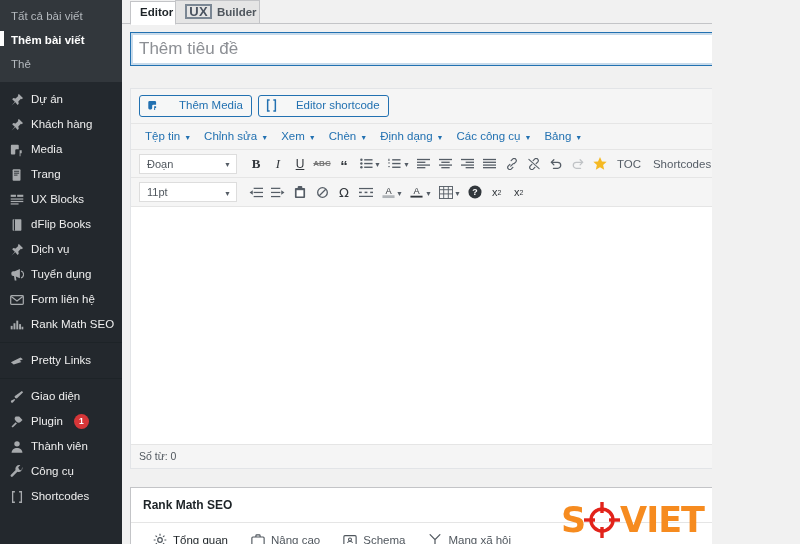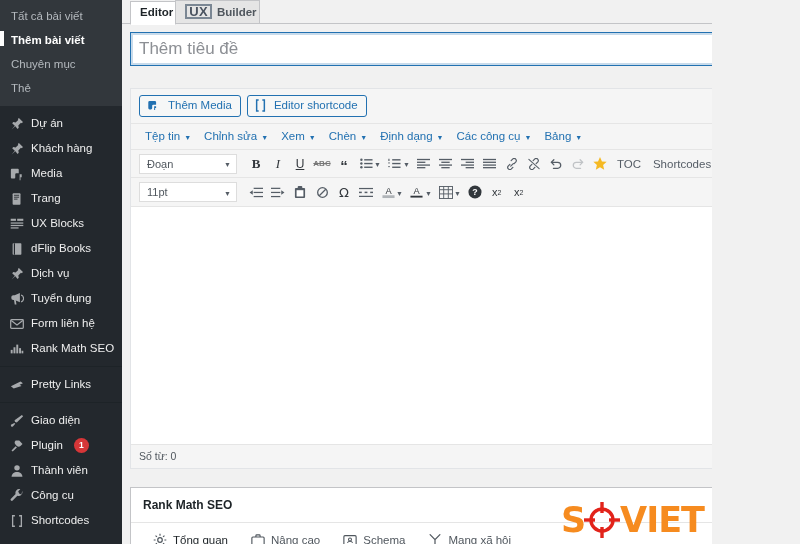--- a/index.html
+++ b/index.html
@@ -127,21 +127,21 @@
     border: 1px solid #e2e4e7;
     background: #f5f5f5;
   }
   #media-bar {
     background: #f5f5f5;
     padding: 6px 8px 6px 8px;
     display: flex; gap: 6px; align-items: center;
     border-bottom: 1px solid #e5e5e5;
   }
   .wp-btn {
-    display: inline-flex; align-items: center; gap: 8px;
+    display: inline-flex; align-items: center; gap: 19px;
     font-size: 11.5px; color: #2271b1;
     background: #f6f7f7;
     border: 1px solid #2271b1;
     border-radius: 3px;
     padding: 2px 8px 3px 7px;
     line-height: 15px;
   }
   .wp-btn .gi { color: #2271b1; display: inline-flex; }
 
   
@@ -248,21 +248,20 @@
 </style>
 </head>
 <body>
 
 <div id="app">
 
   <div id="sidebar">
     <div class="submenu" id="submenu-host">
         <div class="sub-item"><span>Tất cả bài viết</span></div>
         <div class="sub-item current"><span>Thêm bài viết</span></div>
-        <div class="sub-item"><span>Chuyên mục</span></div>
         <div class="sub-item"><span>Thẻ</span></div>
       </div>
     <div id="menu-groups-host">
         <div class="menu-group">
           <div class="menu-item">
             <span class="ico">
               <svg width="14" height="14" viewBox="0 0 16 16">
                 <path d="M10.2 1.2l4.6 4.6-1.3 1.3-1-.4-3 3 .5 2.6-1.3 1.3L5.6 10l-4 4.6L6 10.6 2.5 7.1l1.3-1.3 2.6.5 3-3-.4-1z" fill="#a7aaad"></path>
               </svg>
             </span>

